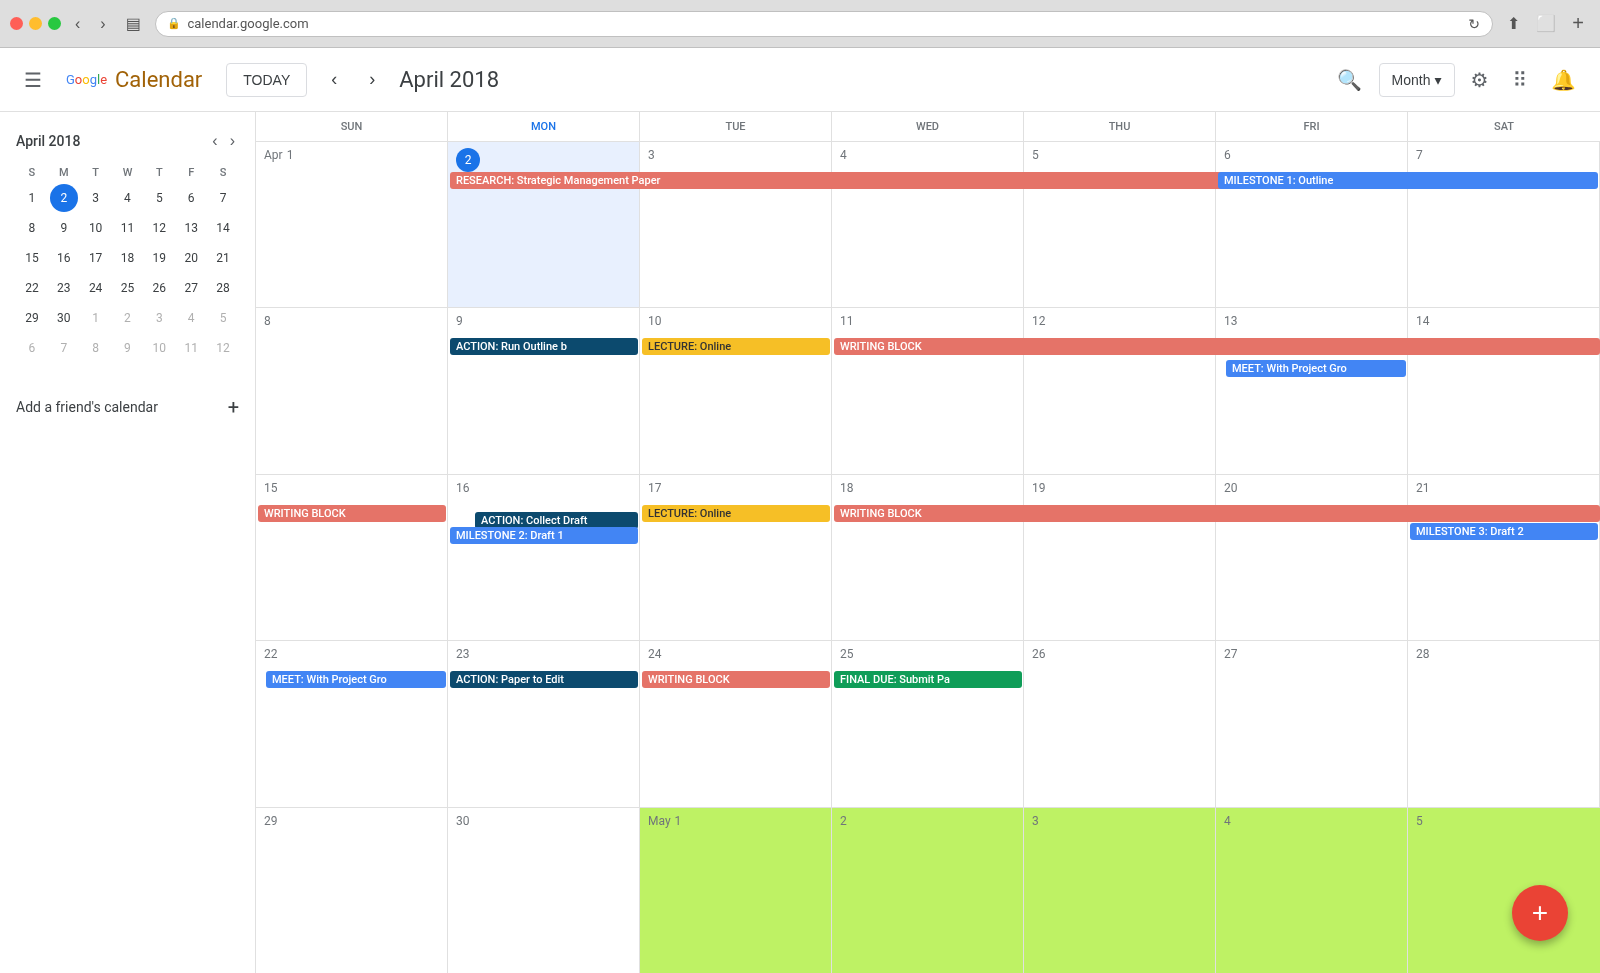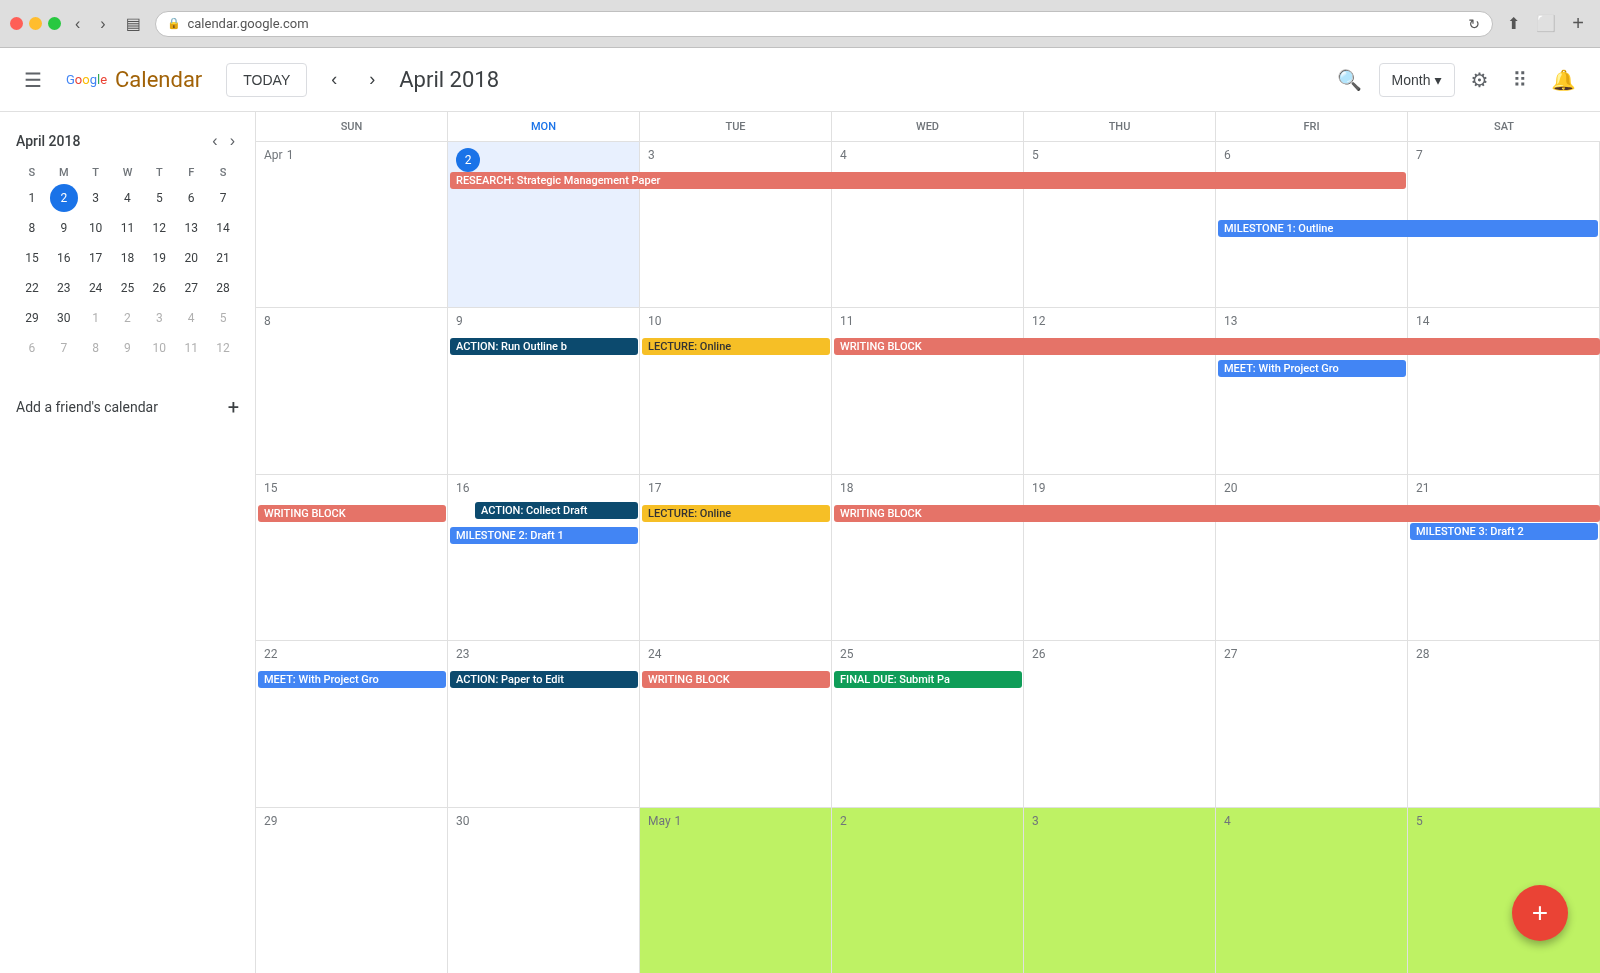--- a/index.html
+++ b/index.html
@@ -162,21 +162,21 @@
       font-size: 11px; font-weight: 500; color: white;
       margin-bottom: 2px; cursor: pointer;
       white-space: nowrap; overflow: hidden; text-overflow: ellipsis;
       display: block;
     }
     .event-research { background: #e57368; }
     .event-milestone { background: #4285f4; }
     .event-action { background: #0c4a6e; }
     .event-lecture { background: #f6bf26; color: #333; }
     .event-writing { background: #e57368; }
-    .event-meet { background: #4285f4; }
+    .event-meet { background: #4285f4; margin-left: 8px; }
     .event-final { background: #0f9d58; }
 
     
     .fab {
       position: fixed; bottom: 32px; right: 32px;
       width: 56px; height: 56px; border-radius: 50%;
       background: #ea4335; border: none; cursor: pointer;
       color: white; font-size: 28px;
       display: flex; align-items: center; justify-content: center;
       box-shadow: 0 4px 8px rgba(0,0,0,0.3);
@@ -362,21 +362,21 @@
             <div class="cal-cell">
               <div class="cell-date-row">
                   <span class="cell-date-num">7</span>
                 </div>
             </div>
 
             <div style="position:absolute; top:30px; left:calc(100%/7 * 1 + 2px); width:calc(100%/7 * 5 - 4px); z-index:10;">
               <span class="event-pill event-research">RESEARCH: Strategic Management Paper</span>
             </div>
 
-            <div style="position:absolute; top:30px; left:calc(100%/7 * 5 + 2px); width:calc(100%/7 * 2 - 4px); z-index:10;margin-top:48px;">
+            <div style="position:absolute; top:30px; left:calc(100%/7 * 5 + 2px); width:calc(100%/7 * 2 - 4px); z-index:10;">
               <span class="event-pill event-milestone">MILESTONE 1: Outline</span>
             </div>
           </div>
 
           <div class="cal-week" style="position:relative;">
             <div class="cal-cell">
               <div class="cell-date-row">
                   <span class="cell-date-num">8</span>
                 </div>
             </div>
@@ -462,21 +462,21 @@
             <div class="cal-cell">
               <div class="cell-date-row">
                   <span class="cell-date-num">21</span>
                 </div>
             </div>
 
             <div style="position:absolute; top:30px; left:calc(100%/7 * 0 + 2px); width:calc(100%/7 * 1 - 4px); z-index:10;">
               <span class="event-pill event-writing">WRITING BLOCK</span>
             </div>
 
-            <div style="position:absolute; top:27px; left:calc(100%/7 * 1 + 2px); width:calc(100%/7 * 1 - 4px); z-index:10;padding-left:25px;">
+            <div style="position:absolute; top:37px; left:calc(100%/7 * 1 + 2px); width:calc(100%/7 * 1 - 4px); z-index:10;padding-left:25px;">
               <span class="event-pill event-action">ACTION: Collect Draft</span>
             </div>
 
             <div style="position:absolute; top:52px; left:calc(100%/7 * 1 + 2px); width:calc(100%/7 * 1 - 4px); z-index:11;">
               <span class="event-pill event-milestone">MILESTONE 2: Draft 1</span>
             </div>
 
             <div style="position:absolute; top:30px; left:calc(100%/7 * 2 + 2px); width:calc(100%/7 * 1 - 4px); z-index:10;">
               <span class="event-pill event-lecture">LECTURE: Online</span>
             </div>

